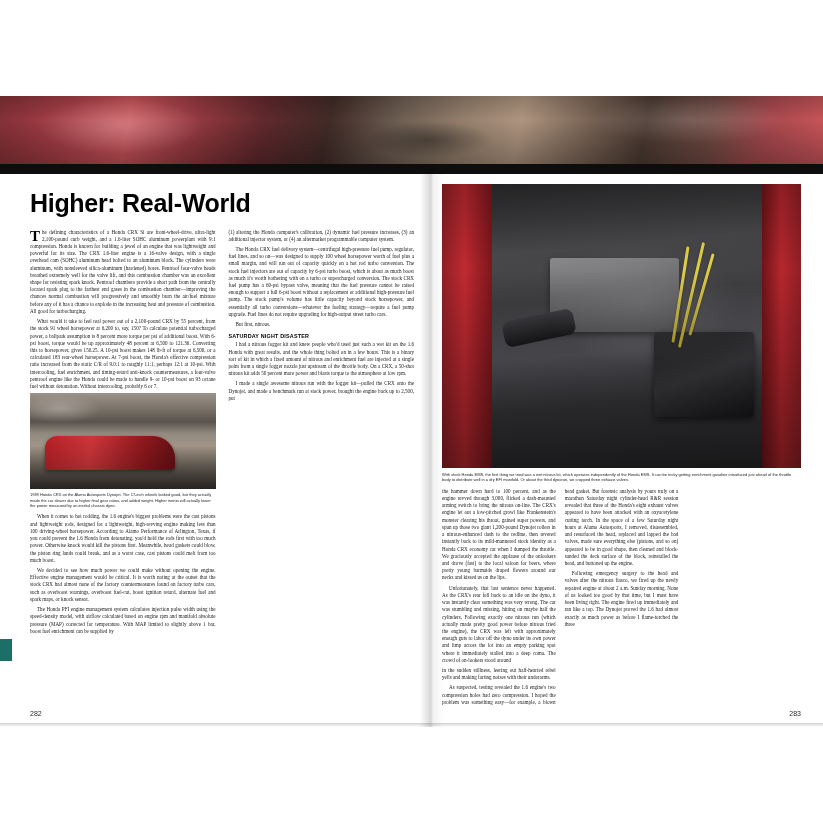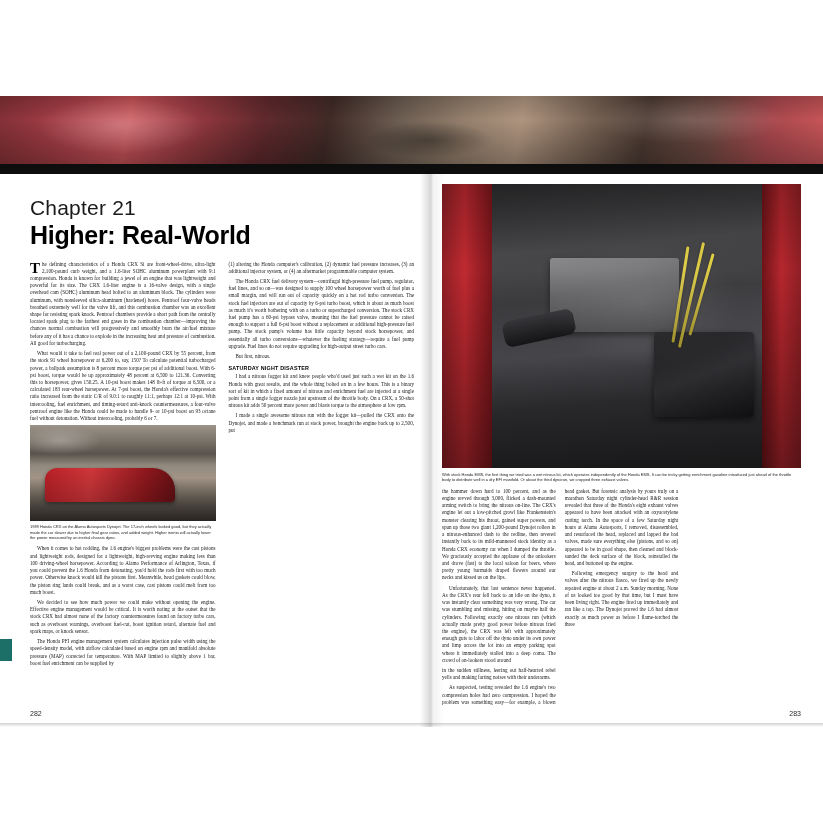--- a/index.html
+++ b/index.html
@@ -295,21 +295,20 @@
 
   <div class="band-top"></div>
 
   <div class="spread">
 
     <div class="header-photo"></div>
     <div class="gutter-bar"></div>
 
     <div class="page page-left">
       <div class="page-inner-left">
-        <div class="chapter-label">Chapter 21</div>
         <div class="chapter-title">
           <div>Higher: Real-World</div>
         </div>
 
         <div class="cols-left">
           <p class="dropcap-para"><span class="dropcap">T</span><span>he defining characteristics of a Honda CRX Si are front-wheel-drive, ultra-light 2,100-pound curb weight, and a 1.6-liter SOHC aluminum powerplant with 9:1 compression. Honda is known for building a jewel of an engine that was lightweight and powerful for its size. The CRX 1.6-liter engine is a 16-valve design, with a single overhead cam (SOHC) aluminum head bolted to an aluminum block. The cylinders were aluminum, with nonsleeved silica-aluminum (hardened) bores. Pentroof four-valve heads breathed extremely well for the valve lift, and this combustion chamber was an excellent shape for resisting spark knock. Pentroof chambers provide a short path from the centrally located spark plug to the farthest end gases in the combustion chamber—improving the chances normal combustion will progressively and smoothly burn the air/fuel mixture before any of it has a chance to explode in the increasing heat and pressure of combustion. All good for turbocharging.</span></p>
           <p class="body-text indent">What would it take to feel real power out of a 2,100-pound CRX by 55 percent, from the stock 91 wheel horsepower at 6,200 to, say, 150? To calculate potential turbocharged power, a ballpark assumption is 8 percent more torque per psi of additional boost. With 6-psi boost, torque would be up approximately 48 percent at 6,500 to 121.36. Converting this to horsepower, gives 150.25. A 10-psi boost makes 148 lb-ft of torque at 6,500, or a calculated 183 rear-wheel horsepower. At 7-psi boost, the Honda's effective compression ratio increased from the static C/R of 9.0:1 to roughly 11:1, perhaps 12:1 at 10-psi. With intercooling, fuel enrichment, and timing-retard anti-knock countermeasures, a four-valve pentroof engine like the Honda could be made to handle 9- or 10-psi boost on 93 octane fuel without detonation. Without intercooling, probably 6 or 7.</p>
 
           <div class="inline-photo"></div>
           <p class="caption">1989 Honda CRX on the Alamo Autosports Dynojet. The 17-inch wheels looked good, but they actually made the car slower due to higher final gear ratios, and added weight. Higher inertia will actually lower the power measured by an inertial chassis dyno.</p>

